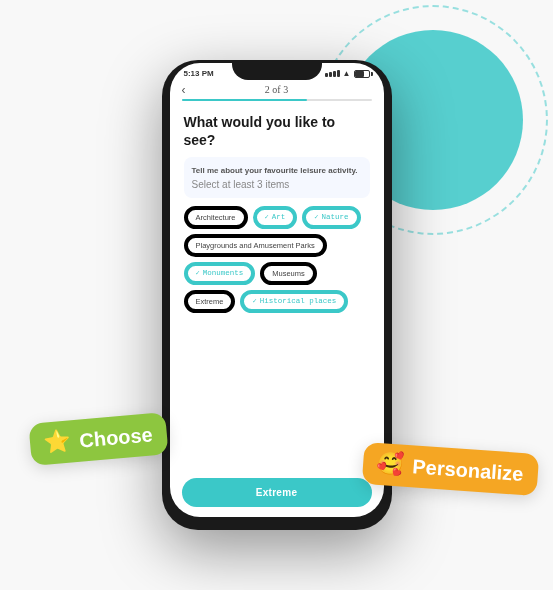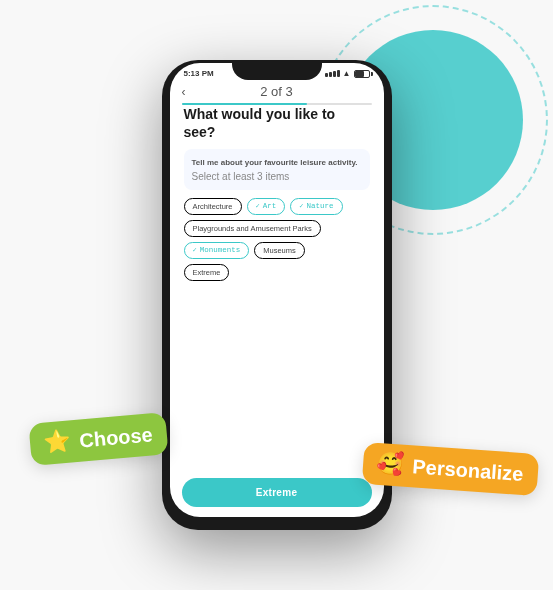--- a/index.html
+++ b/index.html
@@ -131,40 +131,41 @@
       position: relative;
     }
     .nav-back {
       position: absolute;
       left: 12px;
       font-size: 12px;
       color: #555;
       cursor: pointer;
     }
     .nav-title {
-      font-size: 13px;
+      font-size: 10px;
       color: #555;
       font-weight: 500;
+      font-family: Liberation Serif, serif;
     }
     .nav-progress {
       height: 2px;
       background: #e0e0e0;
       margin: 0 12px;
       border-radius: 1px;
     }
     .nav-progress-fill {
       width: 66%;
       height: 100%;
       background: #3bc8c8;
       border-radius: 1px;
     }
 
     
     .content {
-      padding: 0 14px;
+      padding: 12px 14px;
       flex: 1;
       overflow: hidden;
     }
     .question-title {
       font-size: 14px;
       font-weight: 700;
       color: #1a1a1a;
       line-height: 1.3;
       margin-bottom: 8px;
     }
@@ -187,21 +188,21 @@
     }
 
     
     .tags-row {
       display: flex;
       flex-wrap: wrap;
       gap: 5px;
       margin-bottom: 5px;
     }
     .tag {
-      border: 1px solid #000000;
+      border: 4px solid #000000;
       border-radius: 14px;
       padding: 3px 8px;
       font-size: 7.5px;
       color: #444;
       display: flex;
       align-items: center;
       gap: 3px;
       white-space: nowrap;
     }
     .tag.selected {
@@ -331,20 +332,24 @@
         </div>
         <div class="tag">
           <span>Museums</span>
         </div>
       </div>
 
       <div class="tags-row">
         <div class="tag">
           <span>Extreme</span>
         </div>
+        <div class="tag selected">
+          <span class="tag-check">✓</span>
+          <span>Historical places</span>
+        </div>
       </div>
     </div>
 
     <div class="continue-btn">Extreme</div>
 
   </div>
 </div>
 
 <div class="label-card choose">
   <span class="label-emoji">⭐</span>

